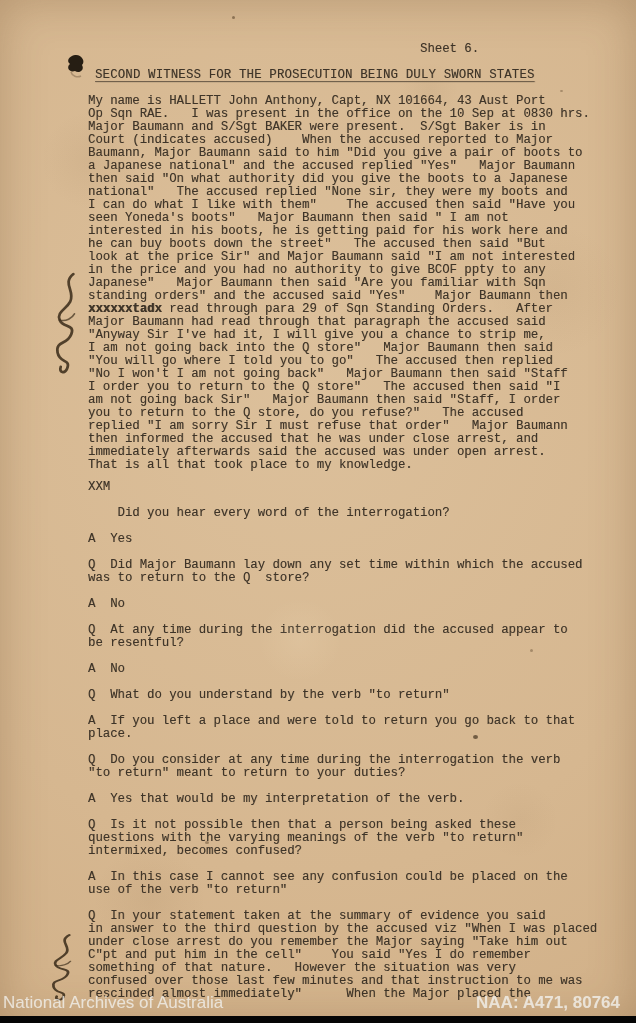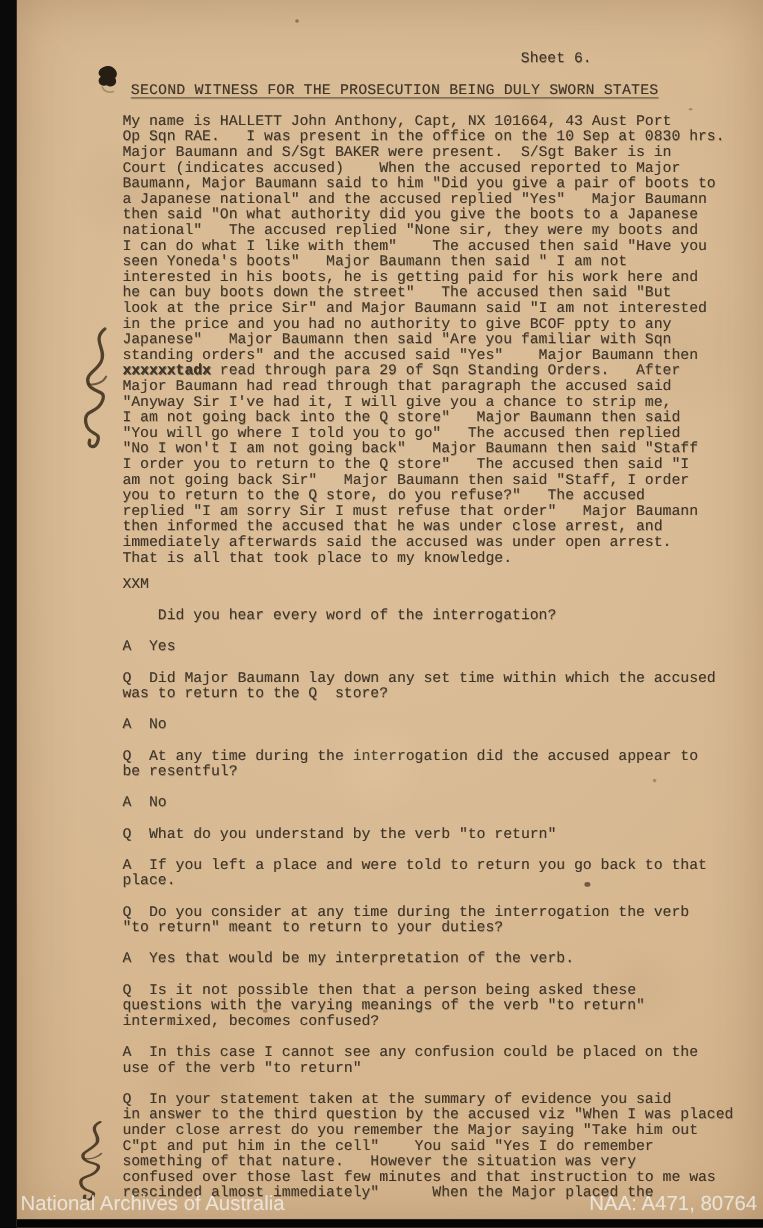--- a/index.html
+++ b/index.html
@@ -5,21 +5,20 @@
   html,body{margin:0;padding:0;}
   body{
     width:636px;height:1023px;overflow:hidden;position:relative;
     background:#0a0a0a;
     font-family:"Liberation Mono","DejaVu Sans Mono",monospace;
   }
   .page{
     position:absolute;inset:0;
     background:
       radial-gradient(ellipse 130% 95% at 48% 36%, #dcc09b 0%, #d6b790 52%, #cdab82 100%);
-    margin-left: 14px;
   }
   .age-overlay{
     position:absolute;inset:0;pointer-events:none;
     background-image:
       radial-gradient(circle 70px at 90px 160px, rgba(125,92,58,0.07), transparent 70%),
       radial-gradient(circle 95px at 555px 290px, rgba(125,92,58,0.06), transparent 70%),
       radial-gradient(circle 60px at 300px 640px, rgba(255,238,206,0.12), transparent 70%),
       radial-gradient(circle 80px at 150px 900px, rgba(120,88,55,0.07), transparent 70%),
       radial-gradient(circle 55px at 520px 820px, rgba(120,88,55,0.05), transparent 70%),
       radial-gradient(circle 40px at 430px 90px, rgba(120,88,55,0.06), transparent 70%);
@@ -54,21 +53,21 @@
   .speck-4{left:205px;top:841px;width:4px;height:3px;background:rgba(72,52,30,0.4);}
   .speck-5{left:560px;top:90px;width:3px;height:2px;background:rgba(72,52,30,0.35);}
   .watermark{
     position:absolute;bottom:10px;
     font-family:"Liberation Sans","DejaVu Sans",sans-serif;
     font-size:17px;color:rgba(242,242,240,0.72);
     text-shadow:0 0 1px rgba(255,255,255,0.2);
     white-space:nowrap;
   }
   .watermark-left{left:3px;}
-  .watermark-right{right:5px;}
+  .watermark-right{right:16px;font-weight:bold;}
   .bottom-bar{
     position:absolute;left:0;right:0;bottom:0;height:7px;background:#050505;
   }
 </style>
 </head>
 <body>
 
 <div class="page">
 
   <div class="typed sheet-label">Sheet 6.</div>

